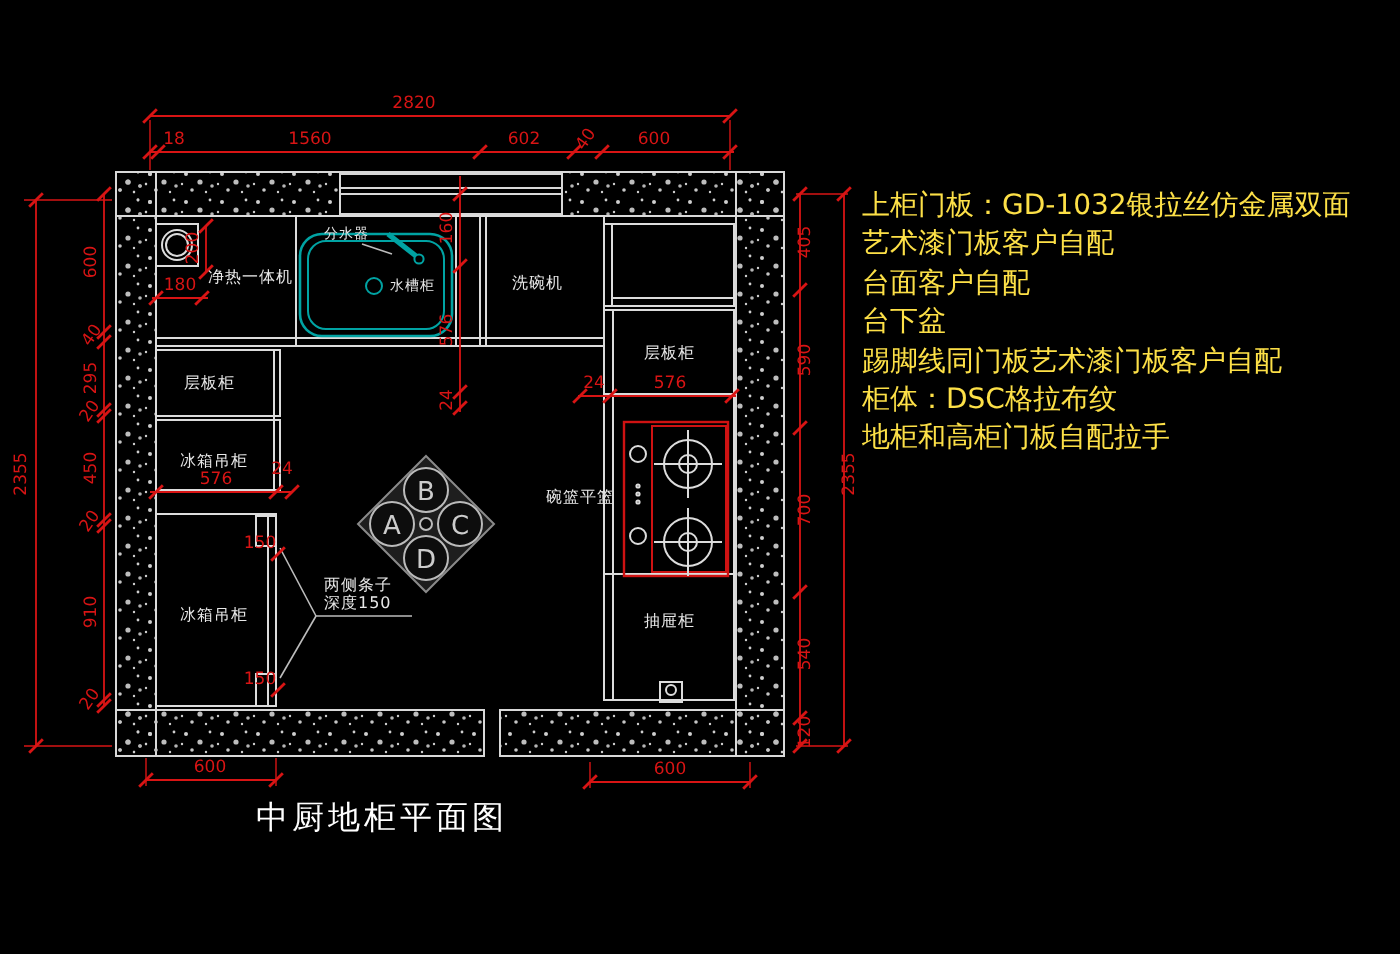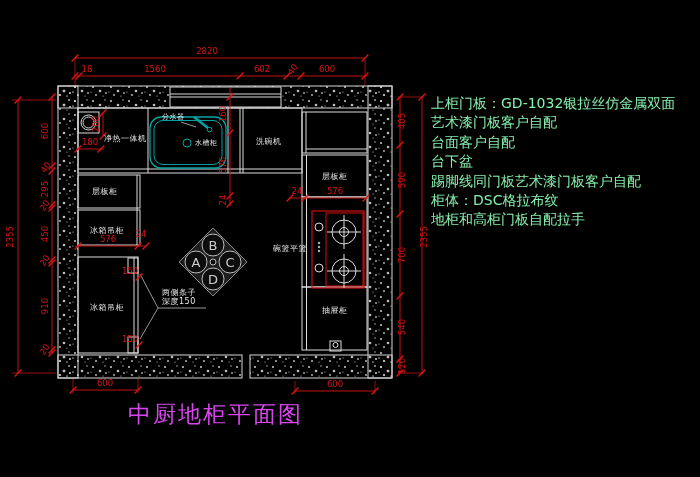--- a/index.html
+++ b/index.html
@@ -3,23 +3,23 @@
 <meta charset="utf-8">
 <style>
   html,body{margin:0;padding:0;background:#000;}
   .stage{position:relative;width:700px;height:477px;background:#000;overflow:hidden;
          font-family:"DejaVu Sans",sans-serif;}
   .stage svg{position:absolute;left:0;top:0;}
   #plan-svg text{font-family:"DejaVu Sans",sans-serif;}
   .lbl{position:absolute;color:#e8e8e8;font-size:8px;line-height:9px;white-space:nowrap;
        letter-spacing:0.5px;}
   .lbl.small{font-size:7px;}
-  .notes{position:absolute;left:431px;top:94px;color:#86efac;font-size:14px;
+  .notes{position:absolute;left:431px;top:94px;color:#fde047;font-size:14px;
          line-height:19.4px;white-space:nowrap;font-family:"DejaVu Sans",sans-serif;}
-  .title{position:absolute;left:128px;top:399px;color:#d946ef;font-size:23px;
+  .title{position:absolute;left:128px;top:399px;color:#ffffff;font-size:16px;
          letter-spacing:2px;white-space:nowrap;}
 </style>
 </head>
 <body>
 
 <div class="stage">
 
 <svg id="plan-svg" width="700" height="477" viewBox="0 0 700 477">
   <defs>
     <pattern id="speckle" width="18" height="14" patternUnits="userSpaceOnUse">

